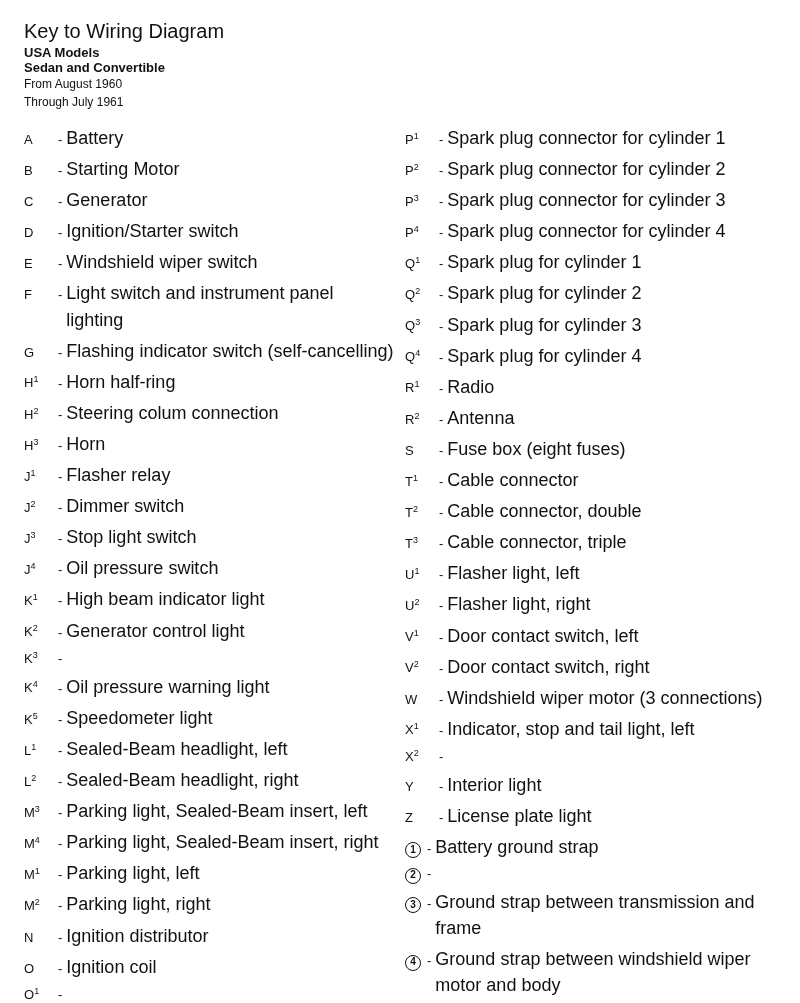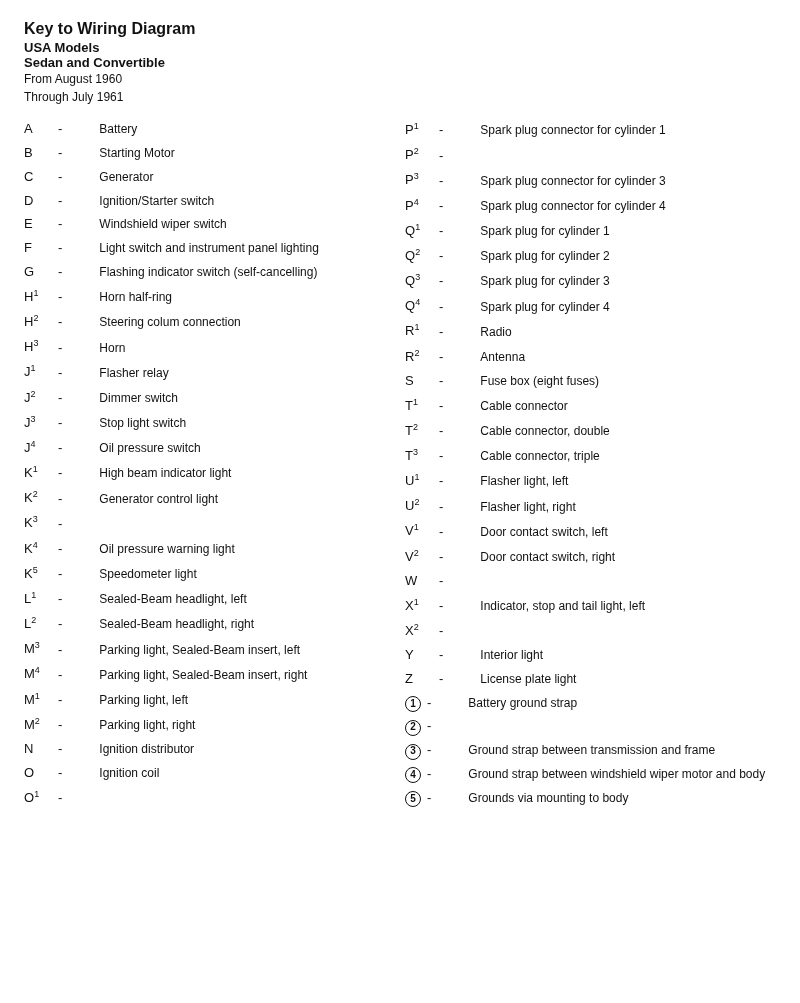--- a/index.html
+++ b/index.html
@@ -6,22 +6,22 @@
     body {
       background: #fff;
       font-family: Arial, Helvetica, sans-serif;
       font-size: 13px;
       color: #111;
       width: 800px;
       min-height: 1003px;
       padding: 20px 24px 20px 24px;
     }
     h1 {
-      font-size: 16px;
-      font-weight: bold;
+      font-size: 20px;
+      font-weight: normal;
       margin-bottom: 2px;
     }
     .subtitle1 {
       font-size: 13px;
       font-weight: bold;
       margin-bottom: 0px;
     }
     .subtitle2 {
       font-size: 13px;
       font-weight: bold;
@@ -55,22 +55,21 @@
     }
     .key sup {
       font-size: 9px;
       vertical-align: super;
     }
     .dash {
       margin: 0 4px;
       flex-shrink: 0;
     }
     .desc {
-      font-size: 12px;
-      margin-left: 33px;
+      font-size: 18px;
     }
     .circle-num {
       display: inline-flex;
       align-items: center;
       justify-content: center;
       width: 16px;
       height: 16px;
       border: 1px solid #111;
       border-radius: 50%;
       font-size: 10px;
@@ -233,20 +232,21 @@
     </div>
   <div class="col" id="right-col">
       <div class="item">
         <span class="key">P<sup>1</sup></span>
         <span class="dash">-</span>
         <span class="desc">Spark plug connector for cylinder 1</span>
       </div>
       <div class="item">
         <span class="key">P<sup>2</sup></span>
         <span class="dash">-</span>
+        <span class="desc">Spark plug connector for cylinder 2</span>
       </div>
       <div class="item">
         <span class="key">P<sup>3</sup></span>
         <span class="dash">-</span>
         <span class="desc">Spark plug connector for cylinder 3</span>
       </div>
       <div class="item">
         <span class="key">P<sup>4</sup></span>
         <span class="dash">-</span>
         <span class="desc">Spark plug connector for cylinder 4</span>
@@ -317,20 +317,21 @@
         <span class="desc">Door contact switch, left</span>
       </div>
       <div class="item">
         <span class="key">V<sup>2</sup></span>
         <span class="dash">-</span>
         <span class="desc">Door contact switch, right</span>
       </div>
       <div class="item">
         <span class="key">W</span>
         <span class="dash">-</span>
+        <span class="desc">Windshield wiper motor (3 connections)</span>
       </div>
       <div class="item">
         <span class="key">X<sup>1</sup></span>
         <span class="dash">-</span>
         <span class="desc">Indicator, stop and tail light, left</span>
       </div>
       <div class="item">
         <span class="key">X<sup>2</sup></span>
         <span class="dash">-</span>
       </div>

